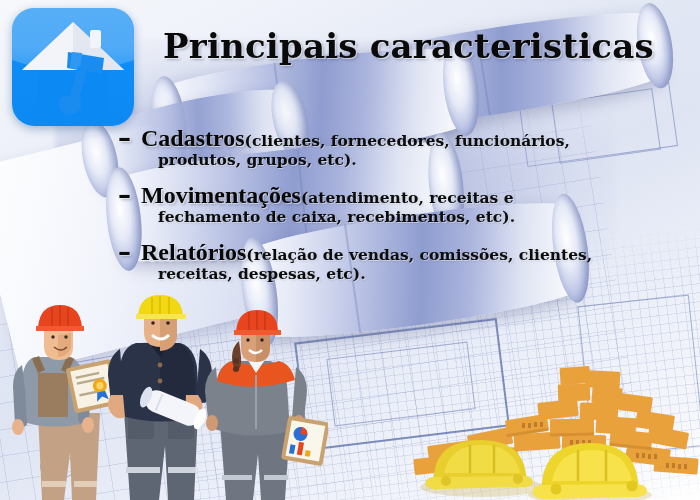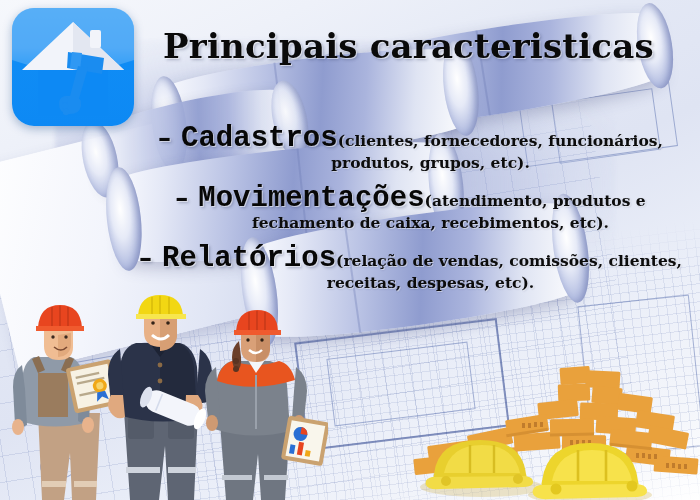--- a/index.html
+++ b/index.html
@@ -1,21 +1,21 @@
 <!DOCTYPE html>
 <html><head>
 <meta charset="utf-8">
 <style>
   html,body{margin:0;padding:0;}
   body{
     width:700px;height:500px;overflow:hidden;
     font-family:"Liberation Serif", serif;
     background:#eef0f8;
   }
-  #stage{position:relative;width:700px;height:500px;overflow:hidden;background:#e9ecf6;text-align:center;}
+  #stage{position:relative;width:700px;height:500px;overflow:hidden;background:#e9ecf6;}
 
   
   .bg-base{
     position:absolute;inset:0;
     background:
       linear-gradient(155deg,#f6f8fc 0%,#eef1f9 18%,#e3e8f5 36%,#dfe4f3 52%,#eaeef8 70%,#f4f6fb 88%,#ffffff 100%);
   }
   
   .bp-grid{
     position:absolute;left:-40px;top:120px;width:660px;height:420px;
@@ -92,21 +92,21 @@
   }
   .bullets{position:absolute;left:118px;top:122px;width:585px;}
   .bullet{margin-bottom:10px;}
   .bullet .row{display:block;}
   .dash{
     font-family:"DejaVu Serif", serif;font-weight:bold;font-size:26px;color:#0b0b0b;
     margin-right:10px;
     text-shadow:1px 1px 0 rgba(255,255,255,.5), 2px 2px 3px rgba(40,50,90,.30);
   }
   .head{
-    font-family:Liberation Mono, monospace;font-weight:bold;font-size:29px;color:#070707;
+    font-family:Liberation Serif, serif;font-weight:bold;font-size:24px;color:#070707;
     text-shadow:1px 1px 0 rgba(255,255,255,.55), 2px 2px 3px rgba(40,50,90,.32);
   }
   .sub{
     font-family:"DejaVu Serif", serif;font-weight:bold;font-size:15.5px;color:#0c0c0c;
     line-height:19px;
     text-shadow:1px 1px 0 rgba(255,255,255,.5), 1px 1px 2px rgba(40,50,90,.28);
     margin-top:9px;
   }
   .sub2{
     display:block;margin-left:40px;margin-top:-2px;
@@ -200,21 +200,21 @@
 
     <div class="bullet">
       <span class="row">
         <span class="dash">–</span><span class="head">Cadastros</span><span class="sub">(clientes, fornecedores, funcionários,</span>
       </span>
       <span class="sub2">produtos, grupos, etc).</span>
     </div>
 
     <div class="bullet">
       <span class="row">
-        <span class="dash">–</span><span class="head">Movimentações</span><span class="sub">(atendimento, produtos e</span>
+        <span class="dash">–</span><span class="head">Movimentações</span><span class="sub">(atendimento, receitas e</span>
       </span>
       <span class="sub2">fechamento de caixa, recebimentos, etc).</span>
     </div>
 
     <div class="bullet">
       <span class="row">
         <span class="dash">–</span><span class="head">Relatórios</span><span class="sub">(relação de vendas, comissões, clientes,</span>
       </span>
       <span class="sub2">receitas, despesas, etc).</span>
     </div>

